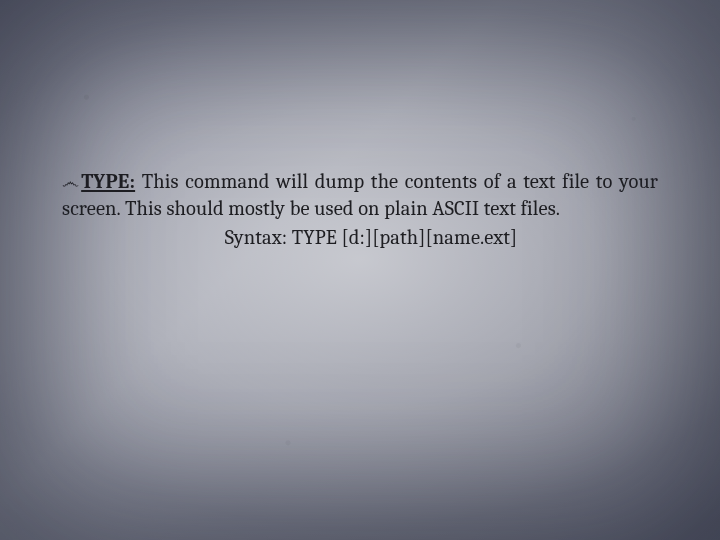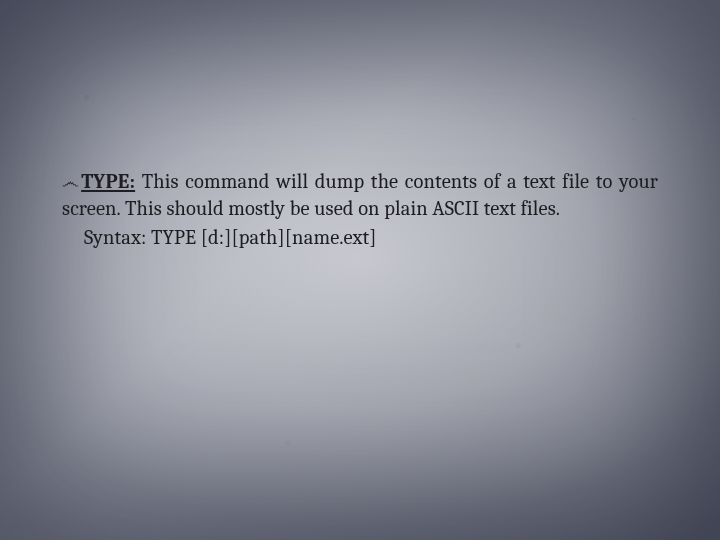--- a/index.html
+++ b/index.html
@@ -72,21 +72,21 @@
     vertical-align: baseline;
   }
 
   .cmd {
     font-weight: bold;
     text-decoration: underline;
   }
 
   .syntax-line {
     display: block;
-    text-align: left;
+    text-align: center;
     margin-top: 2px;
     padding-left: 22px;
   }
 </style>
 </head>
 <body>
 
 <div class="slide">
 
   <div class="item">

